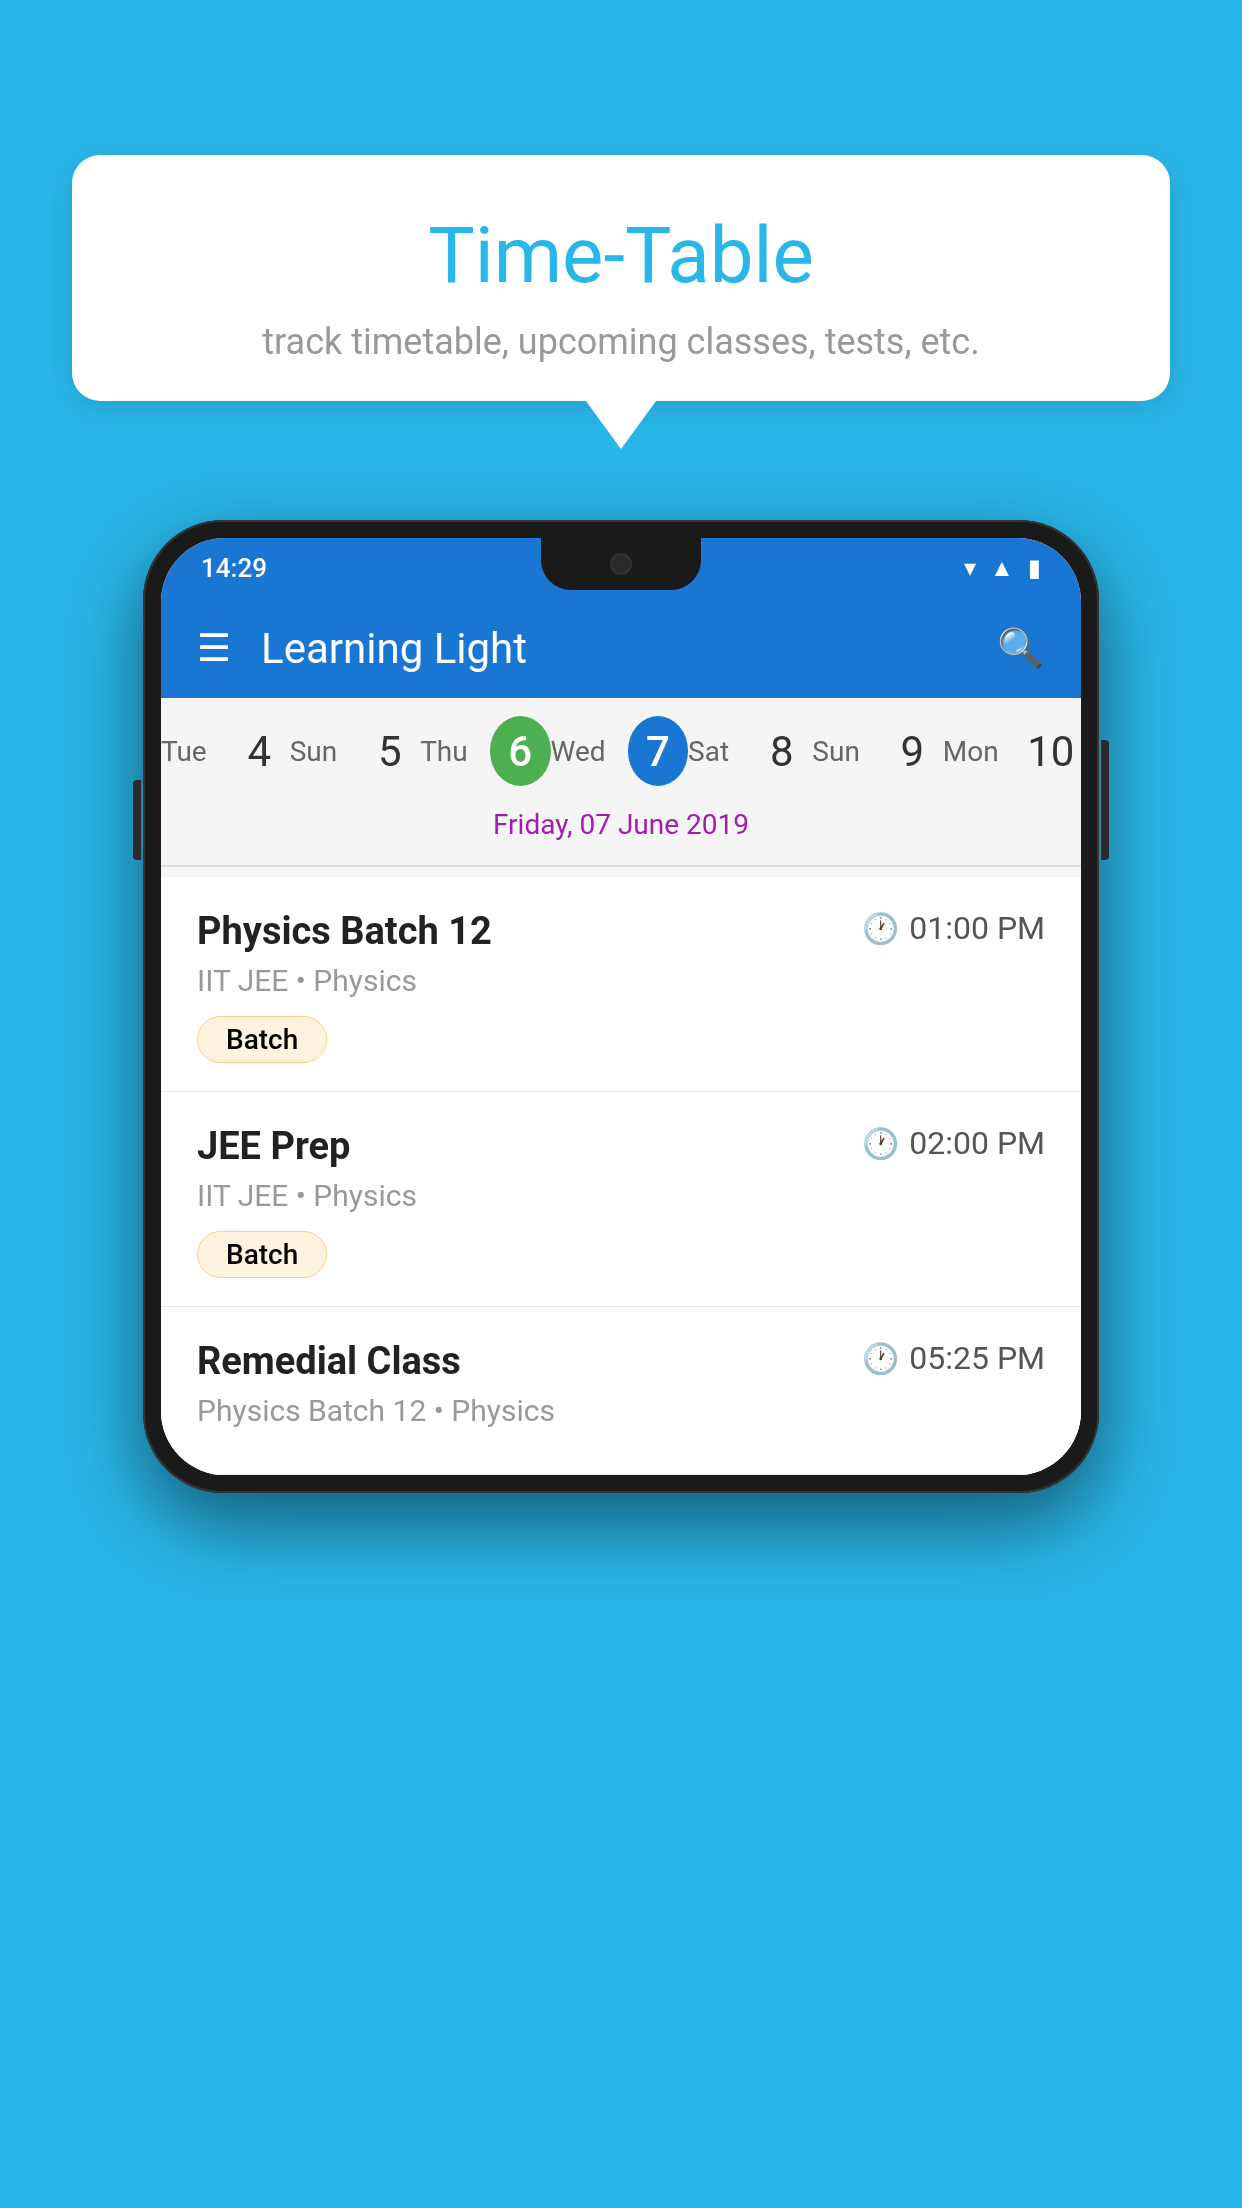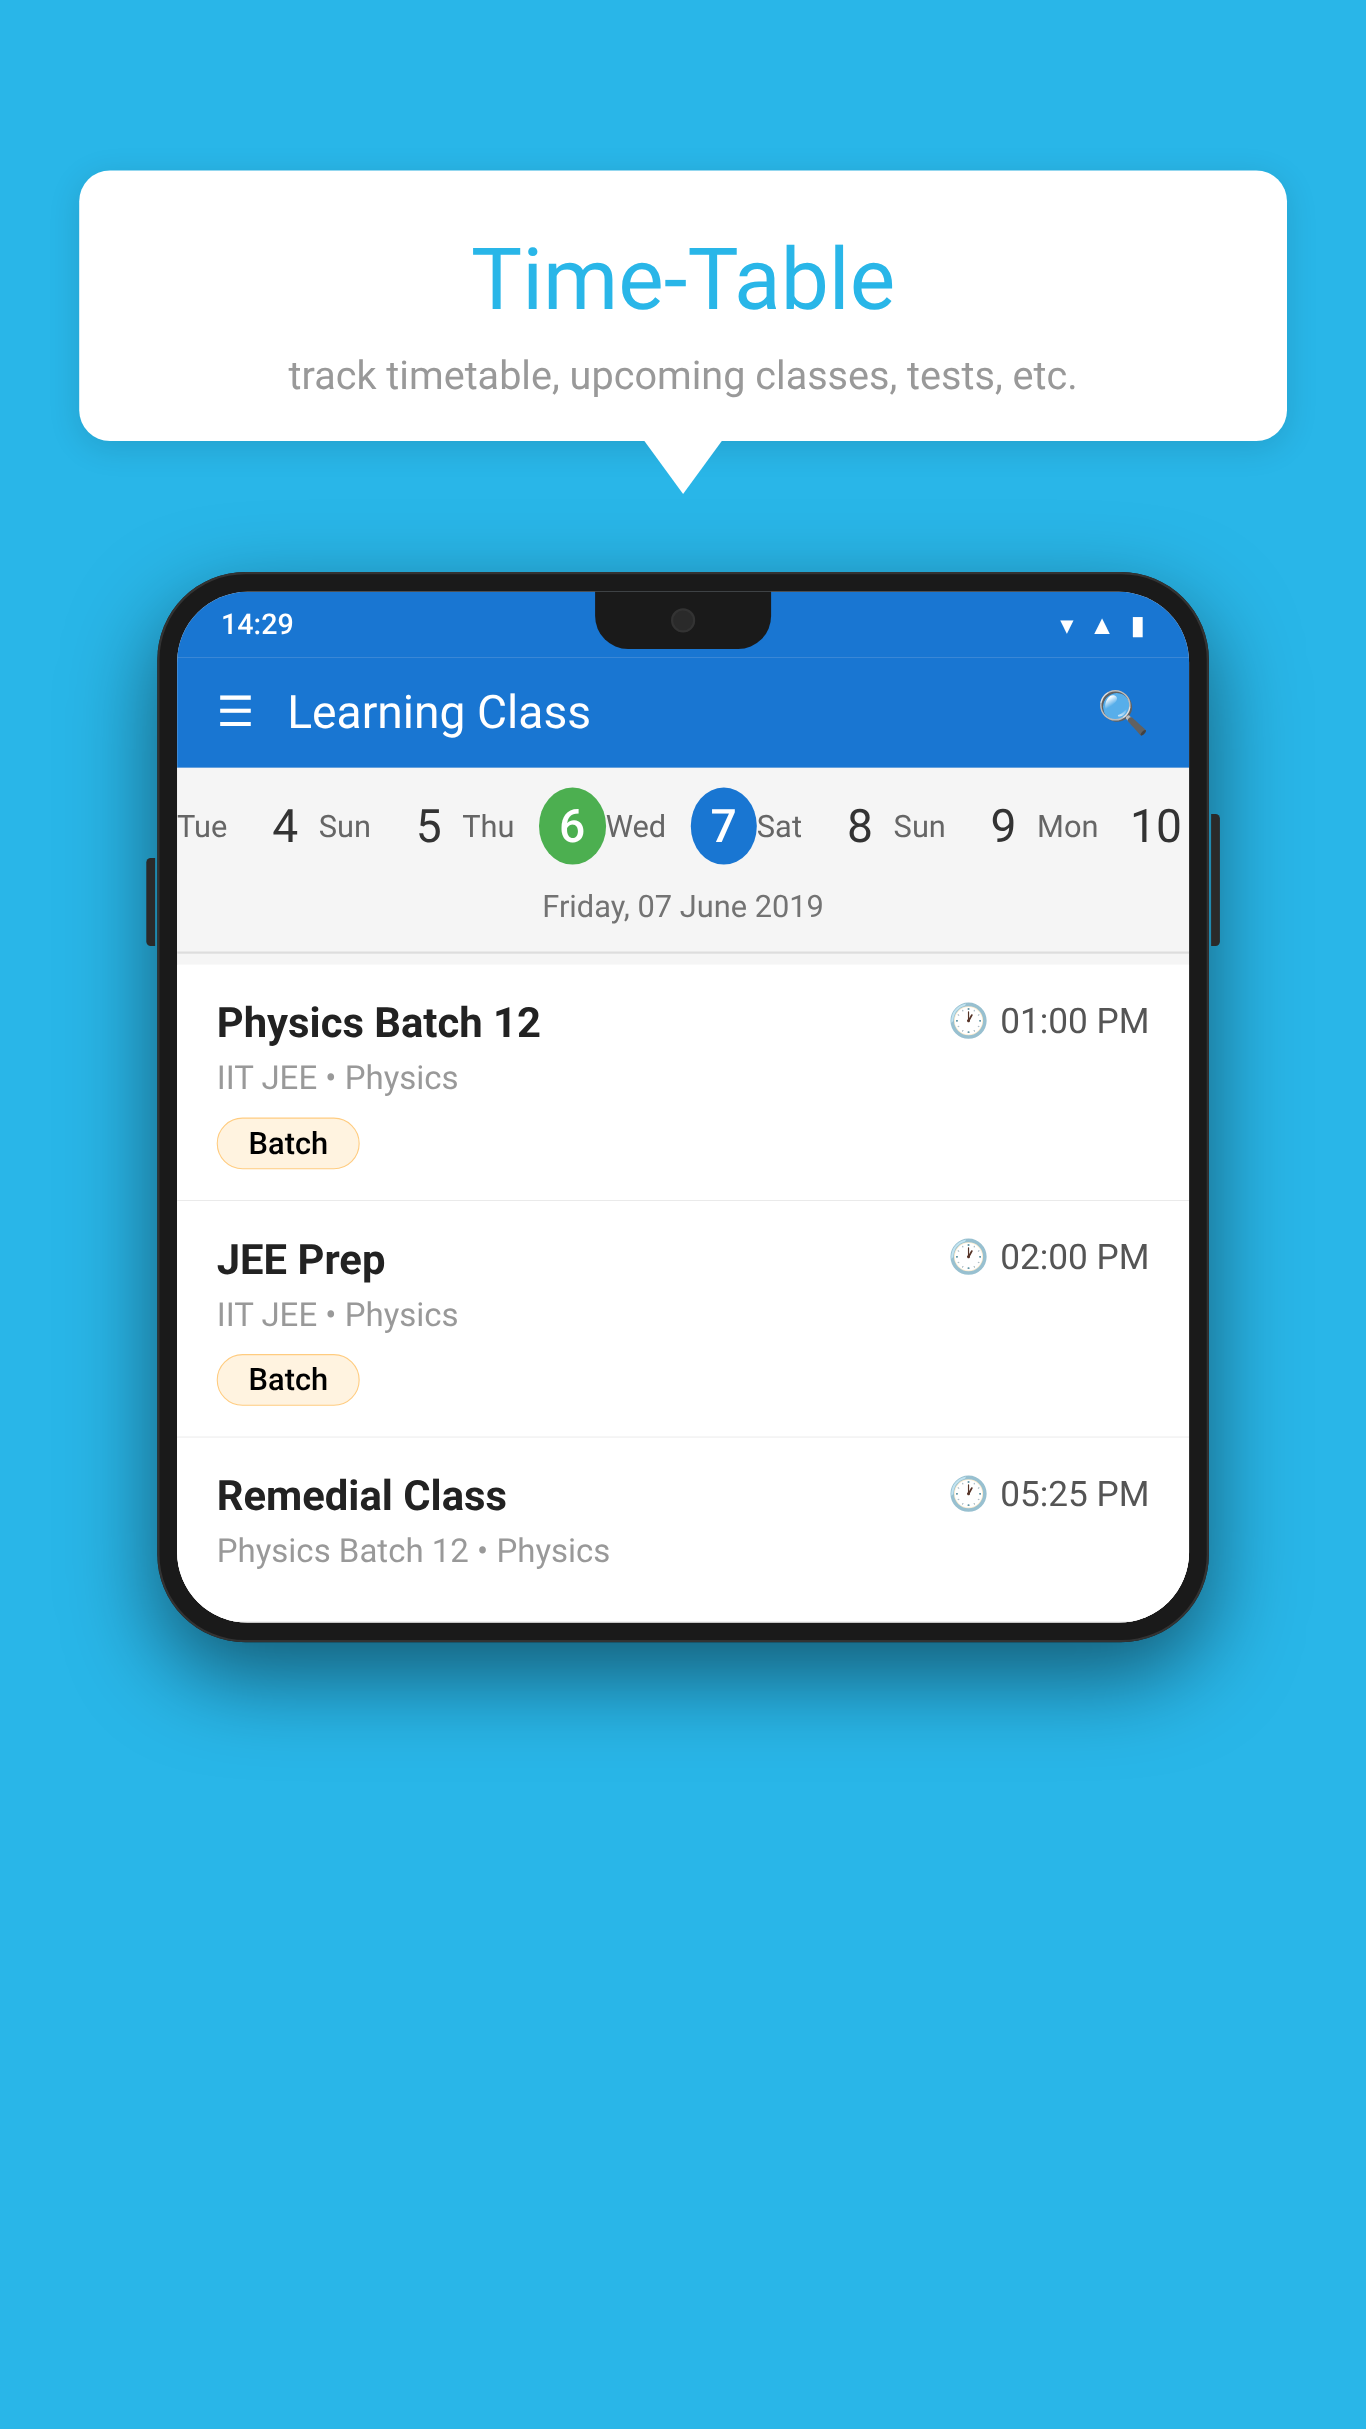--- a/index.html
+++ b/index.html
@@ -205,21 +205,21 @@
 
     .day-number.selected {
       background: #1976D2;
       color: white;
       font-weight: 500;
     }
 
     .date-label {
       text-align: center;
       font-size: 28px;
-      color: #737373;
+      color: #a21caf;
       padding: 14px 0 24px;
       background: #f5f5f5;
     }
 
     .divider {
       height: 2px;
       background: #ddd;
     }
 
     
@@ -322,21 +322,21 @@
         <span class="status-time">14:29</span>
         <div class="status-icons">
           <span class="signal-icon">▾</span>
           <span class="signal-icon">▲</span>
           <span class="signal-icon">▮</span>
         </div>
       </div>
 
       <div class="app-bar">
         <span class="hamburger-icon">☰</span>
-        <span class="app-title">Learning Class</span>
+        <span class="app-title">Learning Light</span>
         <span class="search-icon">🔍</span>
       </div>
 
       <div class="calendar-strip">
         <div class="days-row">
 
         <div class="day-col">
               <div class="day-name">Tue</div>
               <div class="day-number">4</div>
             </div>

